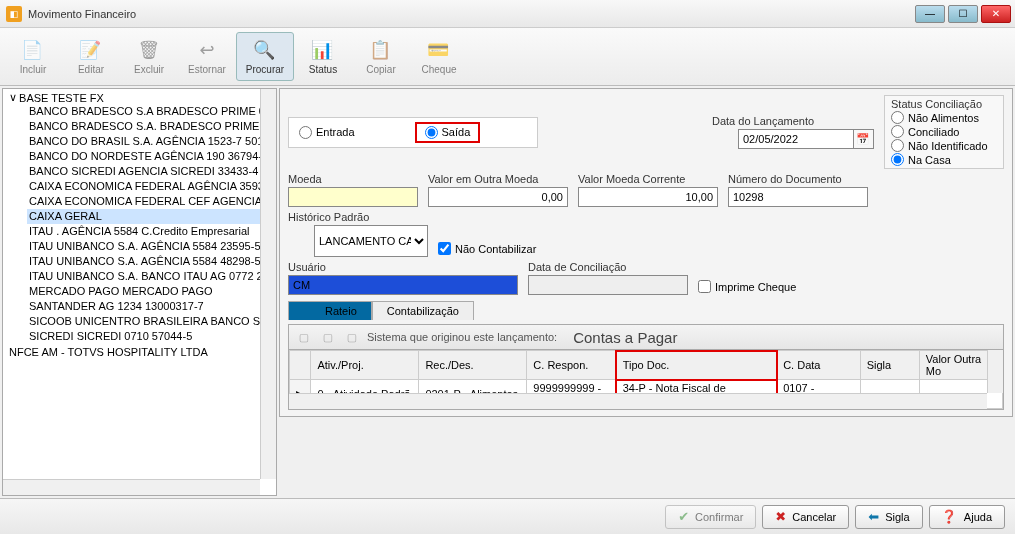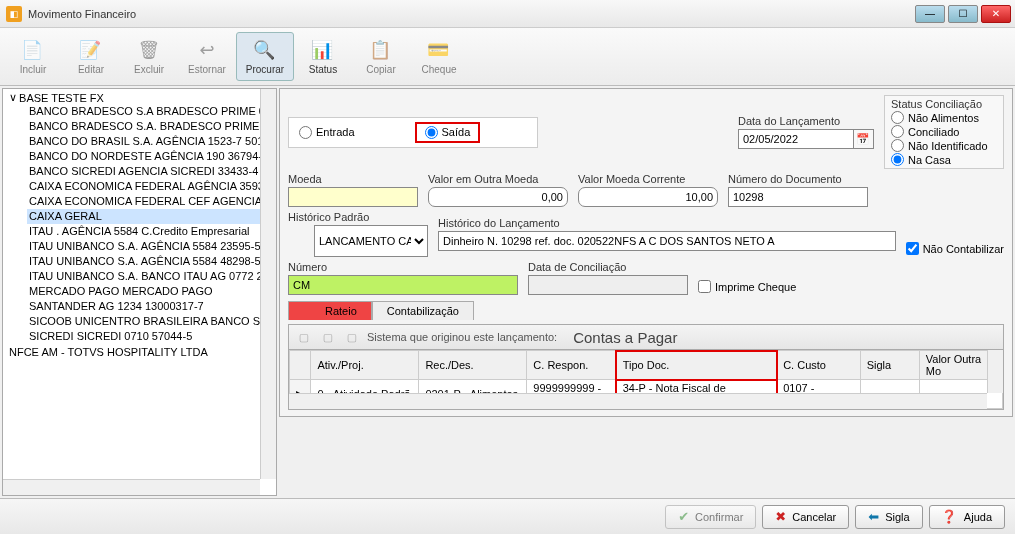--- a/index.html
+++ b/index.html
@@ -36,33 +36,33 @@
 .hscroll { position: absolute; left: 0; right: 16px; bottom: 0; height: 16px; background: #f0f0f0; border-top: 1px solid #ccc; }
 
 
 .form { flex: 1; margin: 2px 2px 2px 0; display: flex; flex-direction: column; gap: 2px; }
 .fbox { background: #f4f4f4; border: 1px solid #aaa; padding: 6px 8px; }
 .fbox.top { display: flex; flex-direction: column; gap: 4px; }
 .row { display: flex; gap: 10px; align-items: center; }
 .group { display: flex; flex-direction: column; gap: 2px; }
 .lab { color: #333; }
 .txt { background: #fff; border: 1px solid #888; height: 20px; padding: 0 4px; }
-.txt.right { text-align: right; border-radius: 7px; }
+.txt.right { text-align: right; }
 .sel { background: #fff; border: 1px solid #888; height: 32px; margin-left: 26px; }
-.datebox { display: flex; }
+.datebox { display: flex; margin-left: 26px; }
 .datebox .txt { width: 116px; }
 .datebox .cal { width: 20px; height: 20px; border: 1px solid #888; border-left: none; background: #f8f8f8; display: flex; align-items: center; justify-content: center; cursor: pointer; font-size: 11px; }
 .radiogrp { border: 1px solid #ccc; background: #fff; padding: 4px 10px; display: flex; gap: 60px; }
 .highlight { border: 2px solid #e00000; padding: 2px 8px; }
 .status-concil { border: 1px solid #ccc; background: #f8f8f8; padding: 2px 6px; display: flex; flex-direction: column; gap: 1px; font-size: 10.5px; }
 .chk { display: flex; align-items: center; gap: 4px; }
 
 .tabbar { display: flex; margin-top: 2px; }
 .tab { padding: 3px 14px; border: 1px solid #aaa; background: #eee; border-bottom: none; cursor: pointer; }
-.tab.active { background: #ef4444; padding-left: 36px; }
+.tab.active { background: #0369a1; padding-left: 36px; }
 
 .gridwrap { flex: 1; background: #fff; border: 1px solid #aaa; display: flex; flex-direction: column; }
 .gridhdr { display: flex; align-items: center; gap: 6px; background: linear-gradient(#f4f4f4,#e6e6e6); padding: 3px 6px; border-bottom: 1px solid #aaa; }
 .gridhdr .ico { width: 18px; height: 18px; display: flex; align-items: center; justify-content: center; color: #aaa; }
 .origin-lbl { color: #555; }
 .origin-val { font-size: 15px; color: #444; margin-left: 10px; }
 .grid { flex: 1; position: relative; overflow: hidden; }
 .grid table { border-collapse: collapse; }
 .grid th, .grid td { border: 1px solid #ccc; padding: 2px 6px; text-align: left; background: #fff; height: 18px; }
 .grid th { background: #f0f0f0; font-weight: normal; }
@@ -228,34 +228,30 @@
         </div>
       </div>
 
       <div class="row">
         <div class="group" style="width:140px">
           <span class="lab">Histórico Padrão</span>
           <select class="sel">
             <option>LANCAMENTO CAP</option>
           </select>
         </div>
-        <div class="group" style="flex:1">
-          <span class="lab">Histórico do Lançamento</span>
-          <input class="txt" value="Dinheiro N. 10298 ref. doc. 020522NFS A C DOS SANTOS NETO A" style="">
-        </div>
         <label class="chk" style="align-self:flex-end;margin-bottom:2px">
           <input type="checkbox" checked="" style="">
             <span>Não Contabilizar</span>
         </label>
       </div>
 
       <div class="row">
         <div class="group" style="width:230px">
-          <span class="lab">Número</span>
-          <input class="txt" readonly="" style="background: #bef264;" value="CM">
+          <span class="lab">Usuário</span>
+          <input class="txt" readonly="" style="background: #1d4ed8;" value="CM">
         </div>
         <div class="group" style="width:160px">
           <span class="lab">Data de Conciliação</span>
           <input class="txt" readonly="" style="background: rgb(238, 238, 238);" value="">
         </div>
         <label class="chk" style="align-self:flex-end;margin-bottom:2px">
           <input type="checkbox" style="">
             <span>Imprime Cheque</span>
         </label>
       </div>
@@ -275,21 +271,21 @@
         </div>
         <div class="grid">
           <table>
             <tbody>
                 <tr>
               <th style="width:14px"></th>
               <th style="width:110px">Ativ./Proj.</th>
               <th style="width:110px">Rec./Des.</th>
               <th style="width:90px">C. Respon.</th>
               <th class="td-highlight" style="width:165px">Tipo Doc.</th>
-              <th style="width:85px">C. Custo</th>
+              <th style="width:85px">C. Data</th>
               <th style="width:60px">Sigla</th>
               <th style="width:85px">Valor Outra Mo</th>
             </tr>
             <tr>
               <td class="marker">▶</td>
               <td>0 - Atividade Padrã</td>
               <td>0201-P - Alimentos</td>
               <td>9999999999 - C</td>
               <td class="td-highlight">34-P - Nota Fiscal de Servicos</td>
               <td>0107 - Manute</td>

